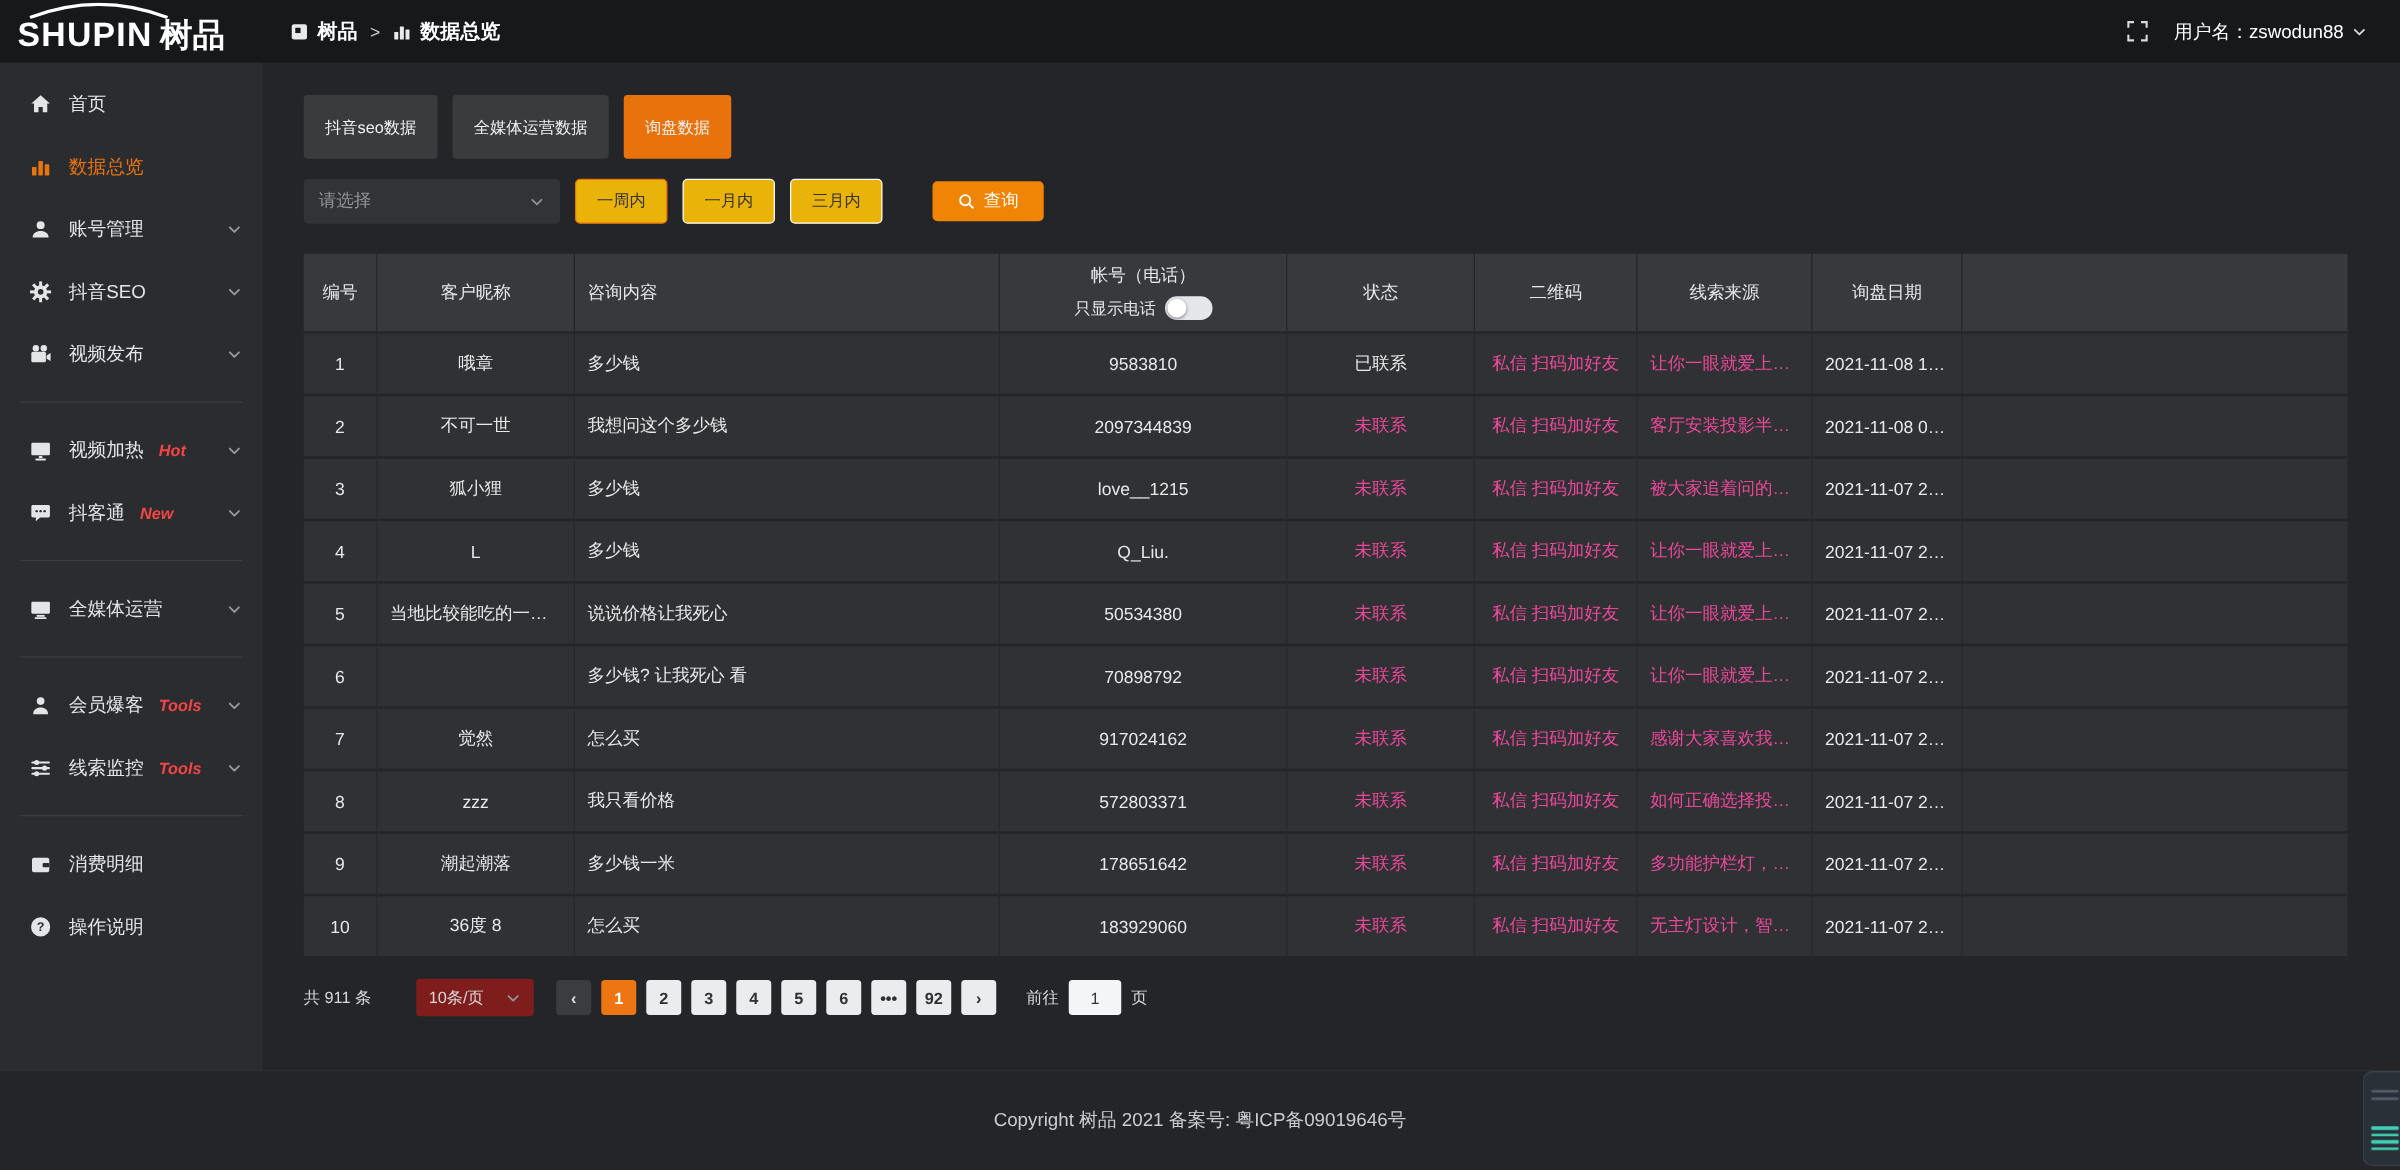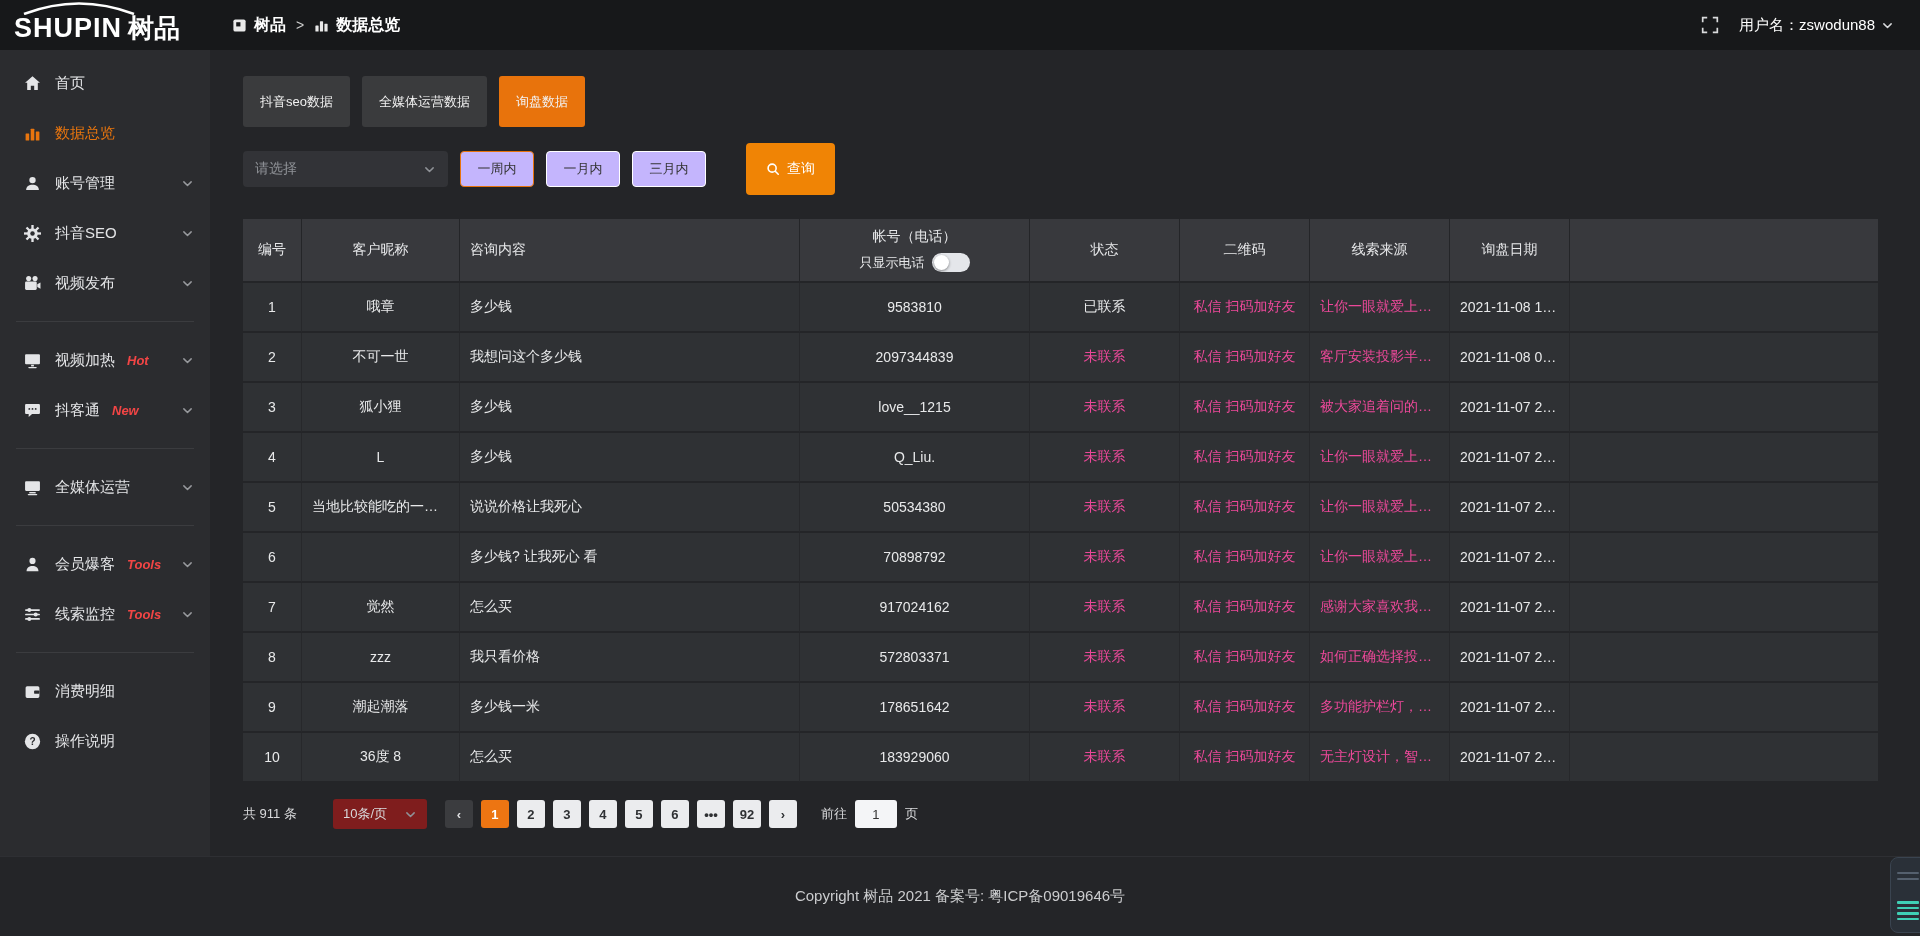--- a/index.html
+++ b/index.html
@@ -34,23 +34,23 @@
 
   
   .main { flex:1; padding:26px 42px 0 33px; }
   .tabs { display:flex; gap:12px; margin-bottom:16px; }
   .tab { height:51px; padding:0 17px; border-radius:3px; background:#3a3b3d; color:#f2f2f2; font-size:13px; display:flex; align-items:center; cursor:pointer; border:none; }
   .tab.active { background:#e8730c; }
 
   .filter-row { display:flex; align-items:center; gap:12px; margin-bottom:24px; }
   .select { width:205px; height:36px; background:#323337; border-radius:4px; color:#8f9297; font-size:14px; padding:0 12px; display:flex; align-items:center; justify-content:space-between; cursor:pointer; }
   .mini-chev { width:13px; height:13px; color:#8f9297; }
-  .period { width:74px; height:36px; background:#c4b5fd; border:1px solid #ffffff; border-radius:4px; color:#333; font-size:13px; display:flex; align-items:center; justify-content:center; cursor:pointer; }
+  .period { width:74px; height:36px; background:#eab308; border:1px solid #ffffff; border-radius:4px; color:#333; font-size:13px; display:flex; align-items:center; justify-content:center; cursor:pointer; }
   .period.active { border:1px solid #e8730c; }
-  .search-btn { margin-left:28px; height:52px; padding:0 20px; background:#f08405; border:none; border-radius:4px; color:#fff; font-size:14px; display:flex; align-items:center; gap:7px; cursor:pointer; }
+  .search-btn { margin-left:28px; height:32px; padding:0 20px; background:#f08405; border:none; border-radius:4px; color:#fff; font-size:14px; display:flex; align-items:center; gap:7px; cursor:pointer; }
   .btn-icon { width:14px; height:14px; color:#fff; }
 
   
   table { width:100%; border-collapse:separate; border-spacing:0; table-layout:fixed; }
   th { background:#38393d; height:64px; font-size:14px; font-weight:400; color:#e6e7e9; text-align:center; border-right:1px solid #242528; border-bottom:2px solid #242528; padding:0 10px; }
   th.left { text-align:left; }
   td { background:#2f3134; height:50px; font-size:14px; color:#e8e9ea; text-align:center; border-right:1px solid #27282b; border-bottom:2px solid #242528; padding:0 10px; overflow:hidden; white-space:nowrap; text-overflow:ellipsis; }
   td.left { text-align:left; }
   .orange { color:#ec4899; }
   th:last-child, td:last-child { border-right:none; }

